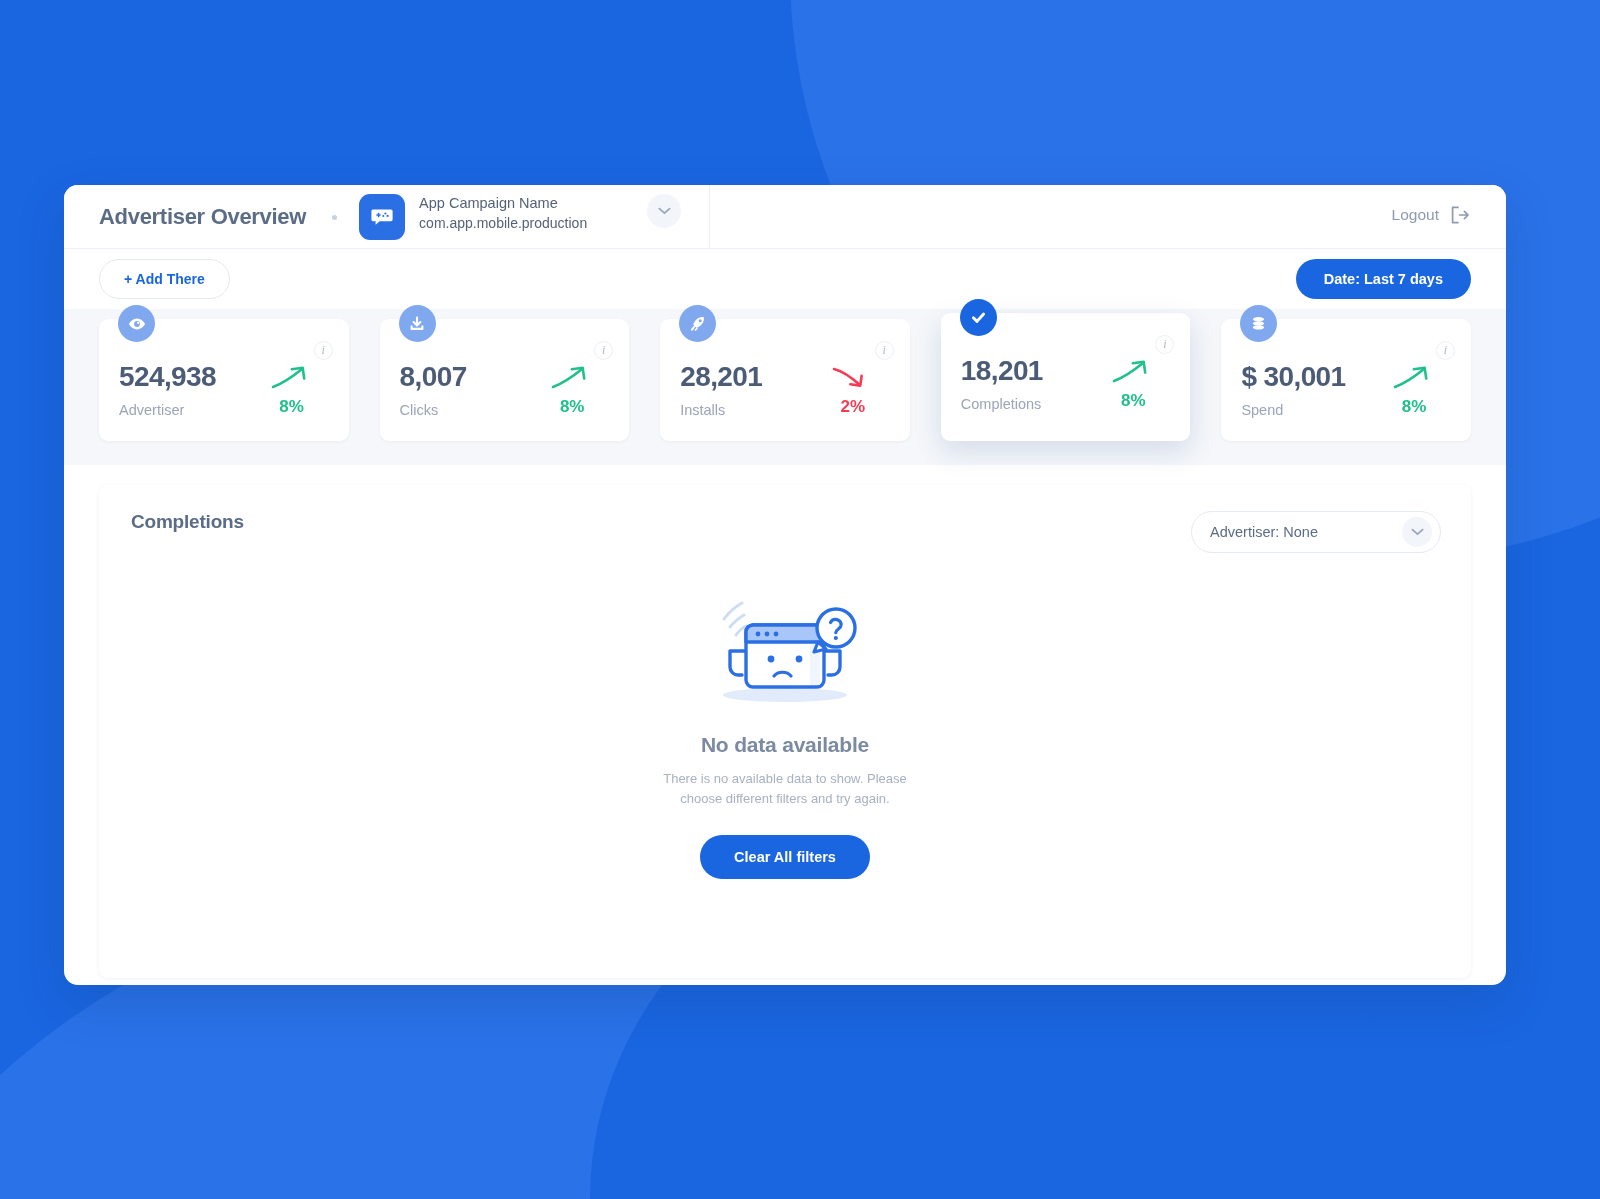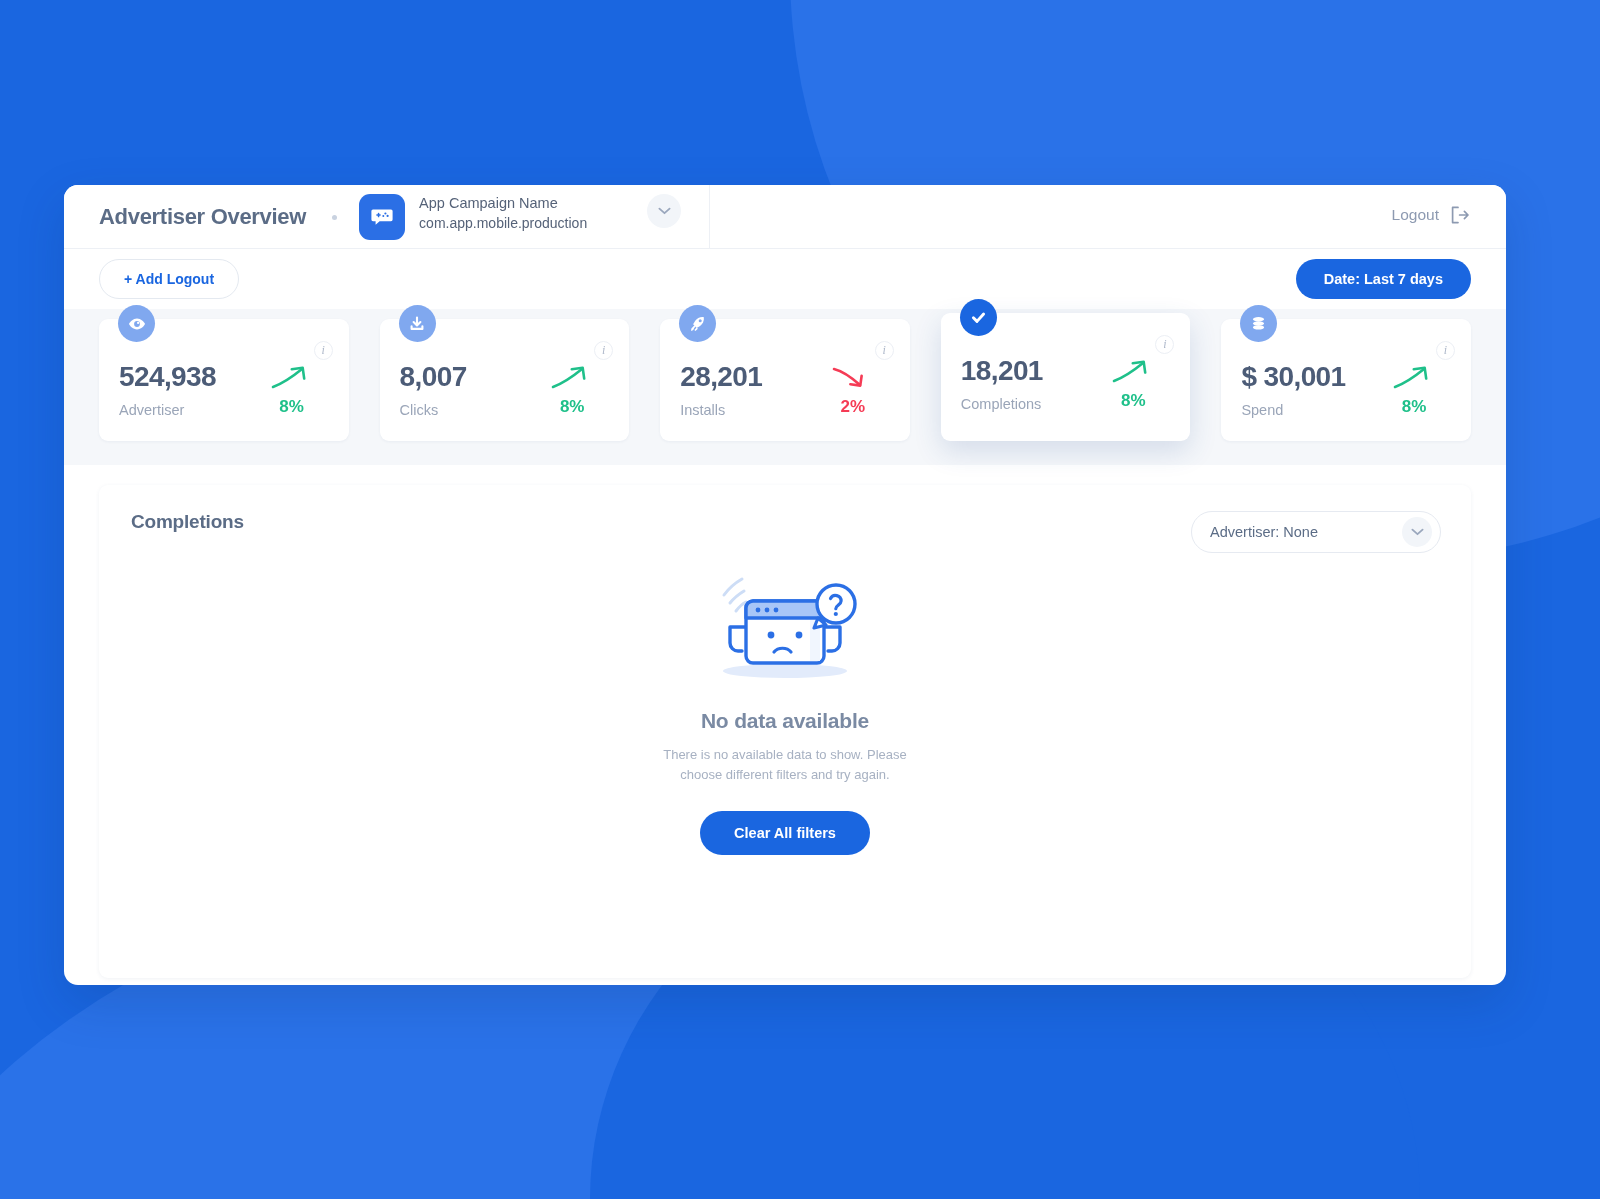--- a/index.html
+++ b/index.html
@@ -192,21 +192,21 @@
   #breakdown-label { font-size: 14.5px; color: #5b6c86; }
   #breakdown .chev-circle {
     margin-left: auto;
     width: 30px; height: 30px; border-radius: 50%;
     background: #f2f5f9;
     display: flex; align-items: center; justify-content: center;
   }
 
   
   #empty-state {
-    position: absolute; left: 0; right: 0; top: 74px;
+    position: absolute; left: 0; right: 0; top: 98px;
     display: flex; flex-direction: column; align-items: center;
   }
   #empty-title {
     font-size: 21px; font-weight: bold; color: #7a8aa3;
     margin-top: 26px; letter-spacing: -.2px;
   }
   #empty-desc {
     font-size: 13px; color: #a7b1c2; text-align: center;
     line-height: 1.55; margin-top: 12px; width: 270px;
   }
@@ -260,21 +260,21 @@
       <span>
         <svg width="20" height="18" viewBox="0 0 20 18">
           <path d="M8 1.4H2.6v15.2H8" stroke="#8d9ab1" stroke-width="1.7" fill="none" stroke-linecap="round" stroke-linejoin="round"></path>
           <path d="M9.6 9h8.2M14.4 5.4L18 9l-3.6 3.6" stroke="#8d9ab1" stroke-width="1.7" fill="none" stroke-linecap="round" stroke-linejoin="round"></path>
         </svg>
       </span>
     </div>
   </div>
 
   <div id="filter-bar">
-    <button id="add-filter">+ Add Logout</button>
+    <button id="add-filter">+ Add There</button>
     <button id="date-pill">Date: Last 7 days</button>
   </div>
 
   <div id="cards-band">
 
     <div class="card">
       <div class="card-icon">
         <svg width="20" height="20" viewBox="0 0 20 20">
           <path d="M10 4.6c-4 0-7 3.3-8 5.4 1 2.1 4 5.4 8 5.4s7-3.3 8-5.4c-1-2.1-4-5.4-8-5.4z" fill="#fff"></path>
           <circle cx="10" cy="10" r="2.9" fill="#80a8ef"></circle>

